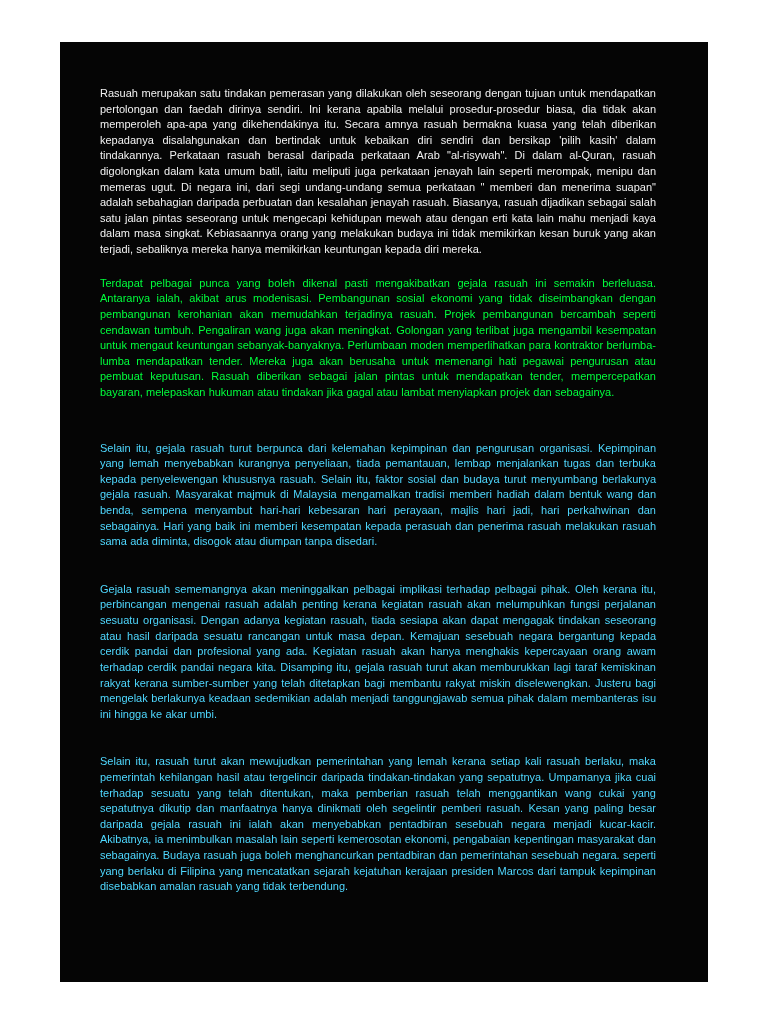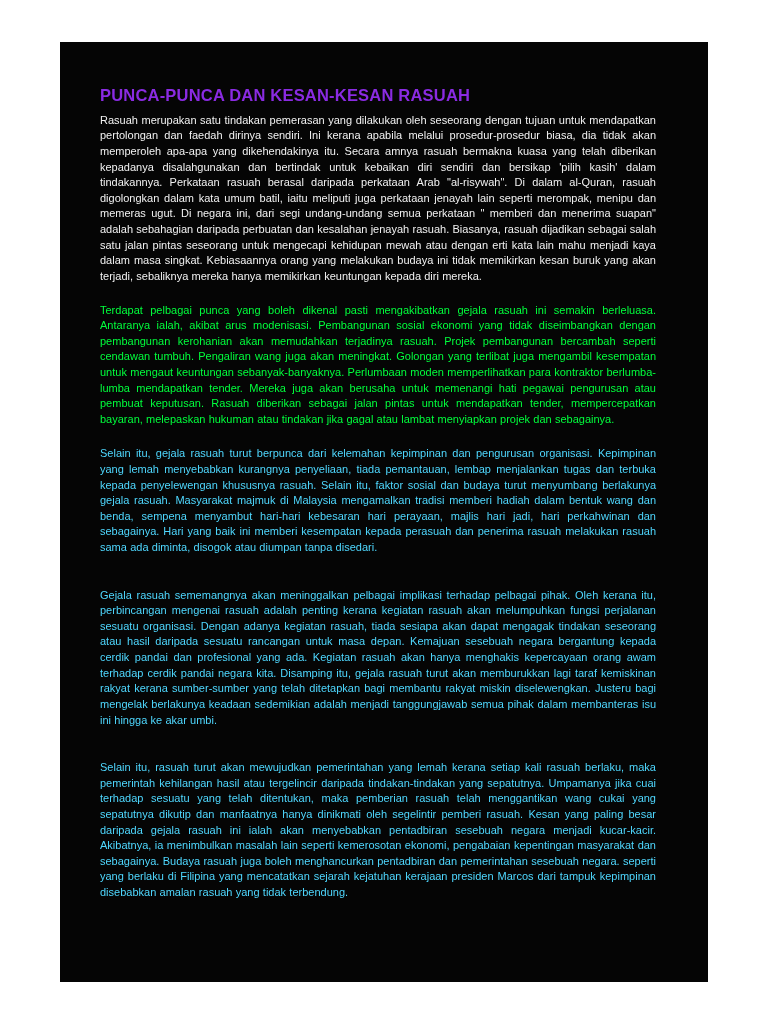--- a/index.html
+++ b/index.html
@@ -42,30 +42,29 @@
     font-family: "Liberation Sans", sans-serif;
     font-size: 11px;
     line-height: 1.42;
     margin: 0 0 18px 0;
     text-align: justify;
     word-spacing: 0.2px;
   }
   .para.white { color: #f2f2f2; }
   .para.green { color: #00ff3c; }
   .para.cyan  { color: #4fd8ff; }
-  .para.gap-l { margin-bottom: 19px; }
+  .para.gap-l { margin-bottom: 40px; }
   .para.gap-xl { margin-bottom: 32px; }
 </style>
 </head>
 <body>
 
 <div class="page">
   <div class="doc-sheet">
 
-    <h1 class="doc-title">PUNCA-PUNCA DAN KESAN-KESAN RASUAH</h1>
 
     <p class="para white">Rasuah merupakan satu tindakan pemerasan yang dilakukan oleh seseorang dengan tujuan untuk mendapatkan pertolongan dan faedah dirinya sendiri. Ini kerana apabila melalui prosedur-prosedur biasa, dia tidak akan memperoleh apa-apa yang dikehendakinya itu. Secara amnya rasuah bermakna kuasa yang telah diberikan kepadanya disalahgunakan dan bertindak untuk kebaikan diri sendiri dan bersikap 'pilih kasih' dalam tindakannya. Perkataan rasuah berasal daripada perkataan Arab "al-risywah". Di dalam al-Quran, rasuah digolongkan dalam kata umum batil, iaitu meliputi juga perkataan jenayah lain seperti merompak, menipu dan memeras ugut. Di negara ini, dari segi undang-undang semua perkataan " memberi dan menerima suapan" adalah sebahagian daripada perbuatan dan kesalahan jenayah rasuah. Biasanya, rasuah dijadikan sebagai salah satu jalan pintas seseorang untuk mengecapi kehidupan mewah atau dengan erti kata lain mahu menjadi kaya dalam masa singkat. Kebiasaannya orang yang melakukan budaya ini tidak memikirkan kesan buruk yang akan terjadi, sebaliknya mereka hanya memikirkan keuntungan kepada diri mereka.</p>
 
     <p class="para green gap-l">Terdapat pelbagai punca yang boleh dikenal pasti mengakibatkan gejala rasuah ini semakin berleluasa. Antaranya ialah, akibat arus modenisasi. Pembangunan sosial ekonomi yang tidak diseimbangkan dengan pembangunan kerohanian akan memudahkan terjadinya rasuah. Projek pembangunan bercambah seperti cendawan tumbuh. Pengaliran wang juga akan meningkat. Golongan yang terlibat juga mengambil kesempatan untuk mengaut keuntungan sebanyak-banyaknya. Perlumbaan moden memperlihatkan para kontraktor berlumba-lumba mendapatkan tender. Mereka juga akan berusaha untuk memenangi hati pegawai pengurusan atau pembuat keputusan. Rasuah diberikan sebagai jalan pintas untuk mendapatkan tender, mempercepatkan bayaran, melepaskan hukuman atau tindakan jika gagal atau lambat menyiapkan projek dan sebagainya.</p>
 
     <p class="para cyan gap-xl">Selain itu, gejala rasuah turut berpunca dari kelemahan kepimpinan dan pengurusan organisasi. Kepimpinan yang lemah menyebabkan kurangnya penyeliaan, tiada pemantauan, lembap menjalankan tugas dan terbuka kepada penyelewengan khususnya rasuah. Selain itu, faktor sosial dan budaya turut menyumbang berlakunya gejala rasuah. Masyarakat majmuk di Malaysia mengamalkan tradisi memberi hadiah dalam bentuk wang dan benda, sempena menyambut hari-hari kebesaran hari perayaan, majlis hari jadi, hari perkahwinan dan sebagainya. Hari yang baik ini memberi kesempatan kepada perasuah dan penerima rasuah melakukan rasuah sama ada diminta, disogok atau diumpan tanpa disedari.</p>
 
     <p class="para cyan gap-xl">Gejala rasuah sememangnya akan meninggalkan pelbagai implikasi terhadap pelbagai pihak. Oleh kerana itu, perbincangan mengenai rasuah adalah penting kerana kegiatan rasuah akan melumpuhkan fungsi perjalanan sesuatu organisasi. Dengan adanya kegiatan rasuah, tiada sesiapa akan dapat mengagak tindakan seseorang atau hasil daripada sesuatu rancangan untuk masa depan. Kemajuan sesebuah negara bergantung kepada cerdik pandai dan profesional yang ada. Kegiatan rasuah akan hanya menghakis kepercayaan orang awam terhadap cerdik pandai negara kita. Disamping itu, gejala rasuah turut akan memburukkan lagi taraf kemiskinan rakyat kerana sumber-sumber yang telah ditetapkan bagi membantu rakyat miskin diselewengkan. Justeru bagi mengelak berlakunya keadaan sedemikian adalah menjadi tanggungjawab semua pihak dalam membanteras isu ini hingga ke akar umbi.</p>
 
     <p class="para cyan">Selain itu, rasuah turut akan mewujudkan pemerintahan yang lemah kerana setiap kali rasuah berlaku, maka pemerintah kehilangan hasil atau tergelincir daripada tindakan-tindakan yang sepatutnya. Umpamanya jika cuai terhadap sesuatu yang telah ditentukan, maka pemberian rasuah telah menggantikan wang cukai yang sepatutnya dikutip dan manfaatnya hanya dinikmati oleh segelintir pemberi rasuah. Kesan yang paling besar daripada gejala rasuah ini ialah akan menyebabkan pentadbiran sesebuah negara menjadi kucar-kacir. Akibatnya, ia menimbulkan masalah lain seperti kemerosotan ekonomi, pengabaian kepentingan masyarakat dan sebagainya. Budaya rasuah juga boleh menghancurkan pentadbiran dan pemerintahan sesebuah negara. seperti yang berlaku di Filipina yang mencatatkan sejarah kejatuhan kerajaan presiden Marcos dari tampuk kepimpinan disebabkan amalan rasuah yang tidak terbendung.</p>

